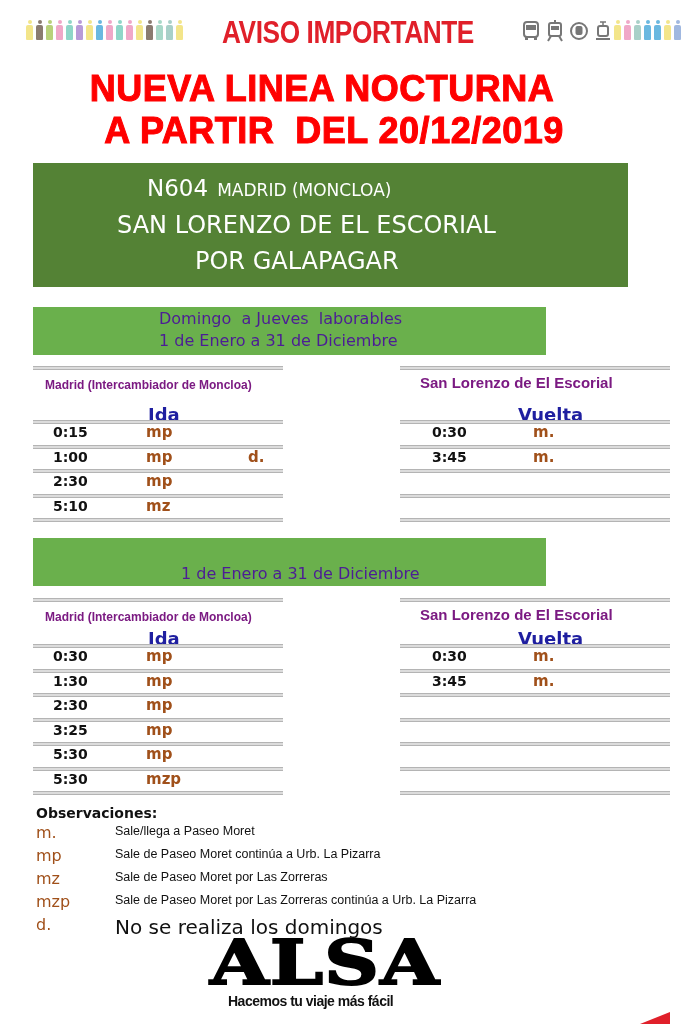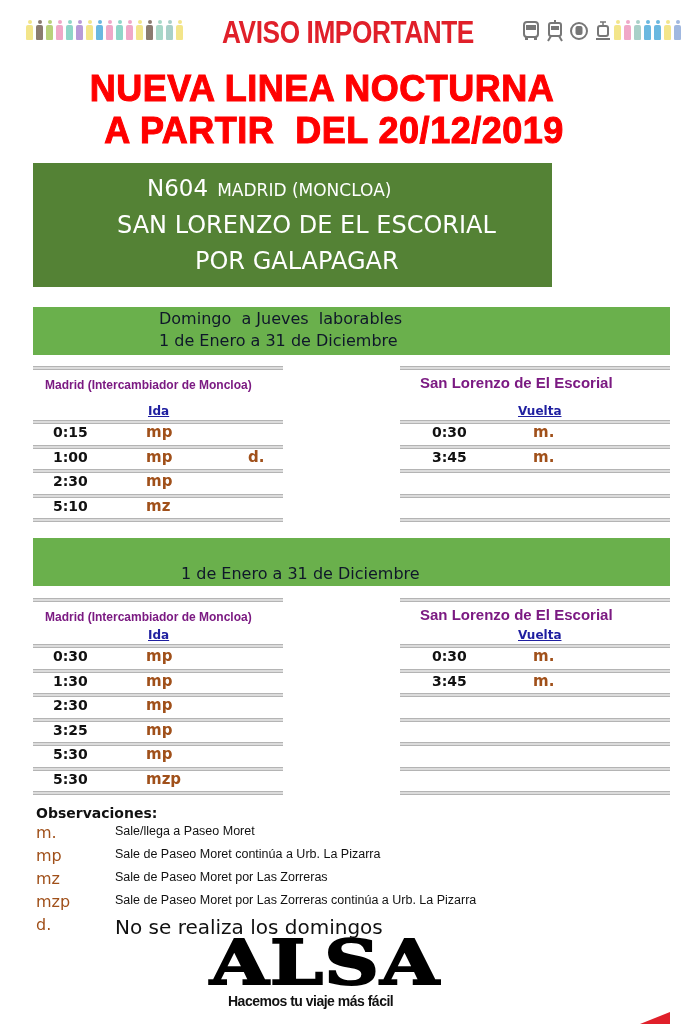--- a/index.html
+++ b/index.html
@@ -12,34 +12,34 @@
     .person::before { content: ""; position: absolute; left: 1.5px; top: 0; width: 4px; height: 4px; border-radius: 50%; background: inherit; }
     .person .b { position: absolute; left: 0; top: 5px; width: 7px; height: 15px; border-radius: 2px 2px 1px 1px; }
     .aviso { position: absolute; left: 222px; top: 2px; font-family: "Liberation Sans", sans-serif; font-weight: bold; font-size: 32px; color: #e0202a; letter-spacing: -0.5px; transform: scaleX(0.82); transform-origin: left top; white-space: nowrap; }
     .transport { position: absolute; left: 522px; top: 8px; display: flex; gap: 6px; align-items: center; }
     .tr-icon { width: 18px; height: 22px; color: #777; }
 
     .headline { position: absolute; left: 0; width: 700px; text-align: center; font-family: "Liberation Sans", sans-serif; font-weight: 900; font-size: 36px; color: #ff0000; letter-spacing: 0.5px; -webkit-text-stroke: 1px #ff0000; white-space: pre; }
     .headline.l1 { top: 68px; left: -28px; }
     .headline.l2 { top: 110px; left: -16px; }
 
-    .route-box { position: absolute; left: 33px; top: 163px; width: 519px; height: 124px; background: #548235; color: #ffffff; font-family: "DejaVu Sans", sans-serif; }
+    .route-box { position: absolute; left: 33px; top: 163px; width: 595px; height: 124px; background: #548235; color: #ffffff; font-family: "DejaVu Sans", sans-serif; }
     .route-box .r1 { position: absolute; left: 114px; top: 12px; white-space: nowrap; }
     .route-box .code { font-size: 23px; }
     .route-box .orig { font-size: 17px; margin-left: 4px; }
     .route-box .r2 { position: absolute; left: 84px; top: 48px; font-size: 24px; white-space: nowrap; }
     .route-box .r3 { position: absolute; left: 162px; top: 84px; font-size: 24px; white-space: nowrap; }
 
-    .period-bar { position: absolute; left: 33px; width: 637px; height: 48px; background: #6ab04c; color: #0f172a; font-family: "DejaVu Sans", sans-serif; font-size: 16px; line-height: 22px; }
+    .period-bar { position: absolute; left: 33px; width: 513px; height: 48px; background: #6ab04c; color: #4c1d95; font-family: "DejaVu Sans", sans-serif; font-size: 16px; line-height: 22px; }
     .period-bar .t1, .period-bar .t2 { position: absolute; white-space: pre; }
 
     .col { position: absolute; }
     .col .rule { position: absolute; left: 0; height: 4px; border-top: 1px solid #b4b4b4; border-bottom: 1px solid #b4b4b4; background: #dcdcdc; }
     .stop-name { position: absolute; color: #7b1a82; font-weight: bold; white-space: nowrap; font-family: "Liberation Sans", sans-serif; }
-    .dir-label { position: absolute; color: #1f1fa0; font-weight: bold; text-decoration: underline; font-size: 12px; font-family: "DejaVu Sans", sans-serif; }
+    .dir-label { position: absolute; color: #1f1fa0; font-weight: bold; text-decoration: underline; font-size: 18px; font-family: "DejaVu Sans", sans-serif; }
     .time { position: absolute; font-family: "DejaVu Sans", sans-serif; font-weight: bold; font-size: 14px; color: #111; }
     .code-cell { position: absolute; font-family: "DejaVu Sans", sans-serif; font-size: 15px; color: #a0501a; font-weight: bold; }
 
     .obs-title { position: absolute; left: 36px; top: 805px; font-family: "DejaVu Sans", sans-serif; font-weight: bold; font-size: 14px; color: #111; }
     .obs-row { position: absolute; left: 36px; width: 560px; height: 22px; }
     .obs-code { position: absolute; left: 0; top: 0; font-family: "DejaVu Sans", sans-serif; font-size: 16px; color: #a0501a; }
     .obs-text { position: absolute; left: 79px; top: 1px; font-family: "Liberation Sans", sans-serif; font-size: 12.5px; color: #111; white-space: nowrap; }
     .obs-text.big { font-size: 20px; font-weight: bold; font-family: "DejaVu Sans", sans-serif; top: 0; font-weight: normal; }
 
     .logo { position: absolute; left: 204px; top: 936px; width: 228px; height: 80px; }

